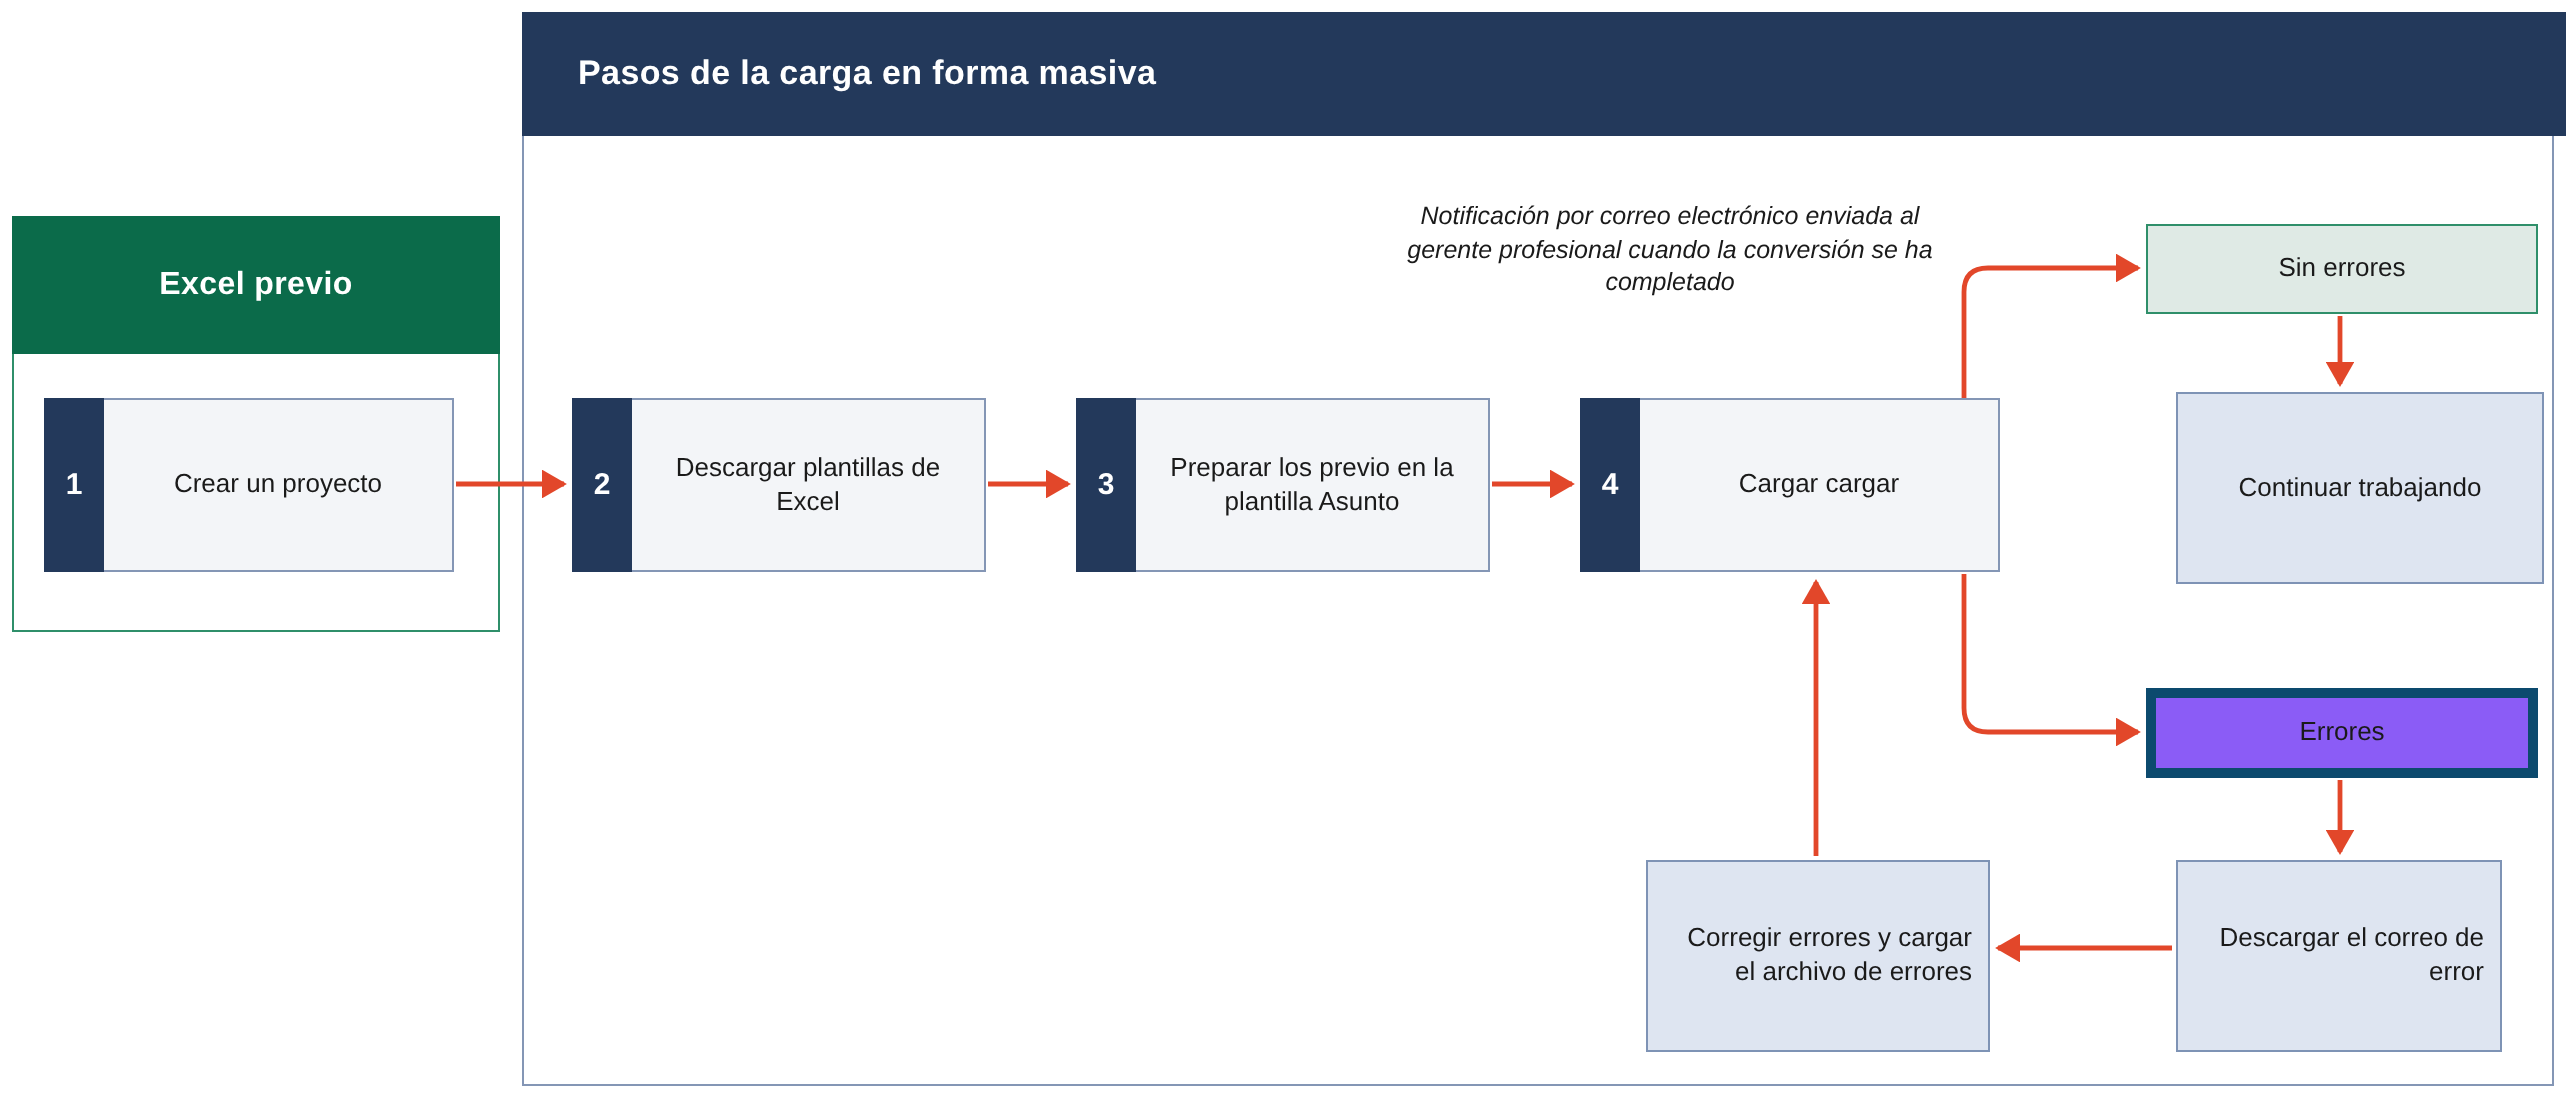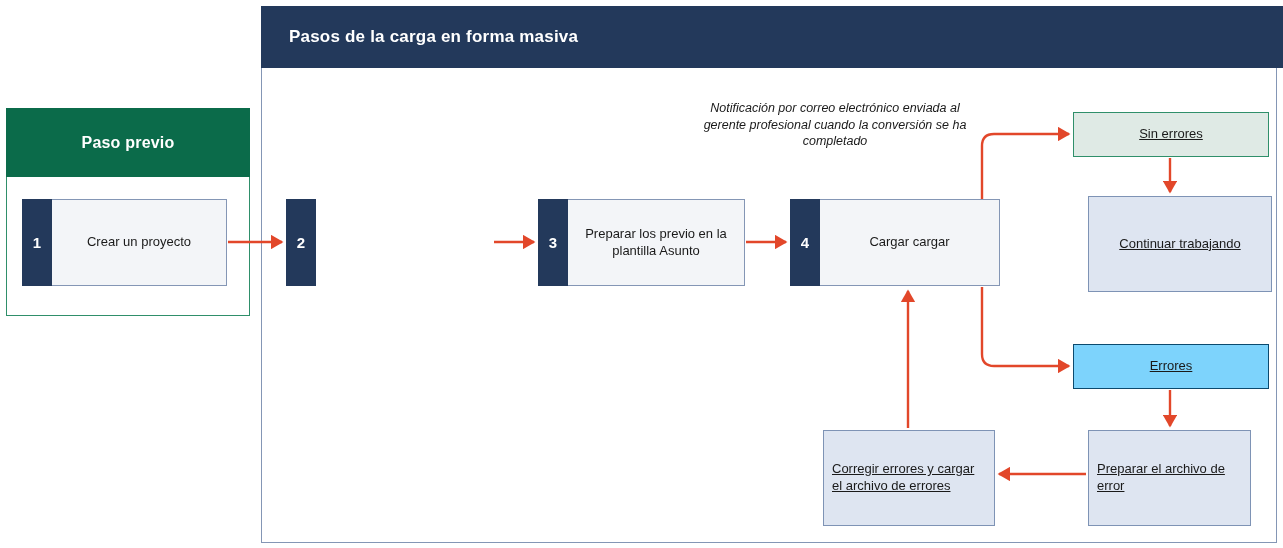--- a/index.html
+++ b/index.html
@@ -121,38 +121,37 @@
   #step-3 { left: 538px; width: 207px; }
   #step-4 { left: 790px; width: 210px; }
 
   
   .box {
     position: absolute;
     box-sizing: border-box;
     display: flex;
     align-items: center;
     justify-content: center;
-    text-align: left;
+    text-align: right;
     font-size: 13px;
     line-height: 1.3;
     color: #1a1a1a;
     padding: 8px 8px;
-    text-decoration: underline;
   }
   .box-blue {
     background: #dee5f1;
     border: 1px solid #7e93b5;
   }
   .box-green {
     background: #dfeae5;
     border: 1px solid #2f8f6a;
   }
   .box-pink {
-    background: #7dd3fc;
-    border: 1px solid #0c4a6e;
+    background: #8b5cf6;
+    border: 5px solid #0c4a6e;
   }
 
   #box-sin-errores        { left: 1073px; top: 112px; width: 196px; height: 45px; }
   #box-continuar          { left: 1088px; top: 196px; width: 184px; height: 96px; }
   #box-errores            { left: 1073px; top: 344px; width: 196px; height: 45px; }
   #box-descargar-error    { left: 1088px; top: 430px; width: 163px; height: 96px; }
   #box-corregir-errores   { left: 823px;  top: 430px; width: 172px; height: 96px; }
 
   
   .annotation {
@@ -177,56 +176,57 @@
     pointer-events: none;
   }
 </style>
 </head>
 <body>
 
 <div id="canvas">
 
   <div class="prev-panel"></div>
   <div class="prev-header">
-    <span class="prev-header-text">Paso previo</span>
+    <span class="prev-header-text">Excel previo</span>
   </div>
 
   <div class="main-panel"></div>
   <div class="main-header">
     <span class="main-header-text">Pasos de la carga en forma masiva</span>
   </div>
 
   <div class="step" id="step-1">
     <div class="step-num">1</div>
     <div class="step-body">Crear un proyecto</div>
   </div>
 
   <div class="step" id="step-2">
     <div class="step-num">2</div>
+    <div class="step-body">Descargar plantillas de Excel</div>
   </div>
 
   <div class="step" id="step-3">
     <div class="step-num">3</div>
     <div class="step-body">Preparar los previo en la plantilla Asunto</div>
   </div>
 
   <div class="step" id="step-4">
     <div class="step-num">4</div>
     <div class="step-body">Cargar cargar</div>
   </div>
 
   <div class="annotation">Notificación por correo electrónico enviada al gerente profesional cuando la conversión se ha completado</div>
 
   <div class="box box-green" id="box-sin-errores">Sin errores</div>
 
   <div class="box box-blue" id="box-continuar">Continuar trabajando</div>
 
   <div class="box box-pink" id="box-errores">Errores</div>
 
-  <div class="box box-blue" id="box-descargar-error">Preparar el archivo de error</div>
+  <div class="box box-blue" id="box-descargar-error">Descargar el correo de error</div>
 
   <div class="box box-blue" id="box-corregir-errores">Corregir errores y cargar el archivo de errores</div>
 
   <svg id="arrows" viewBox="0 0 1283 548" xmlns="http://www.w3.org/2000/svg">
     <defs>
       <marker id="ah" markerWidth="6" markerHeight="6" refX="4.6" refY="3" orient="auto" markerUnits="strokeWidth">
         <path d="M0,0 L5.2,3 L0,6 z" fill="#e2472a"></path>
       </marker>
     </defs>
     <g stroke="#e2472a" stroke-width="2.4" fill="none" marker-end="url(#ah)">

